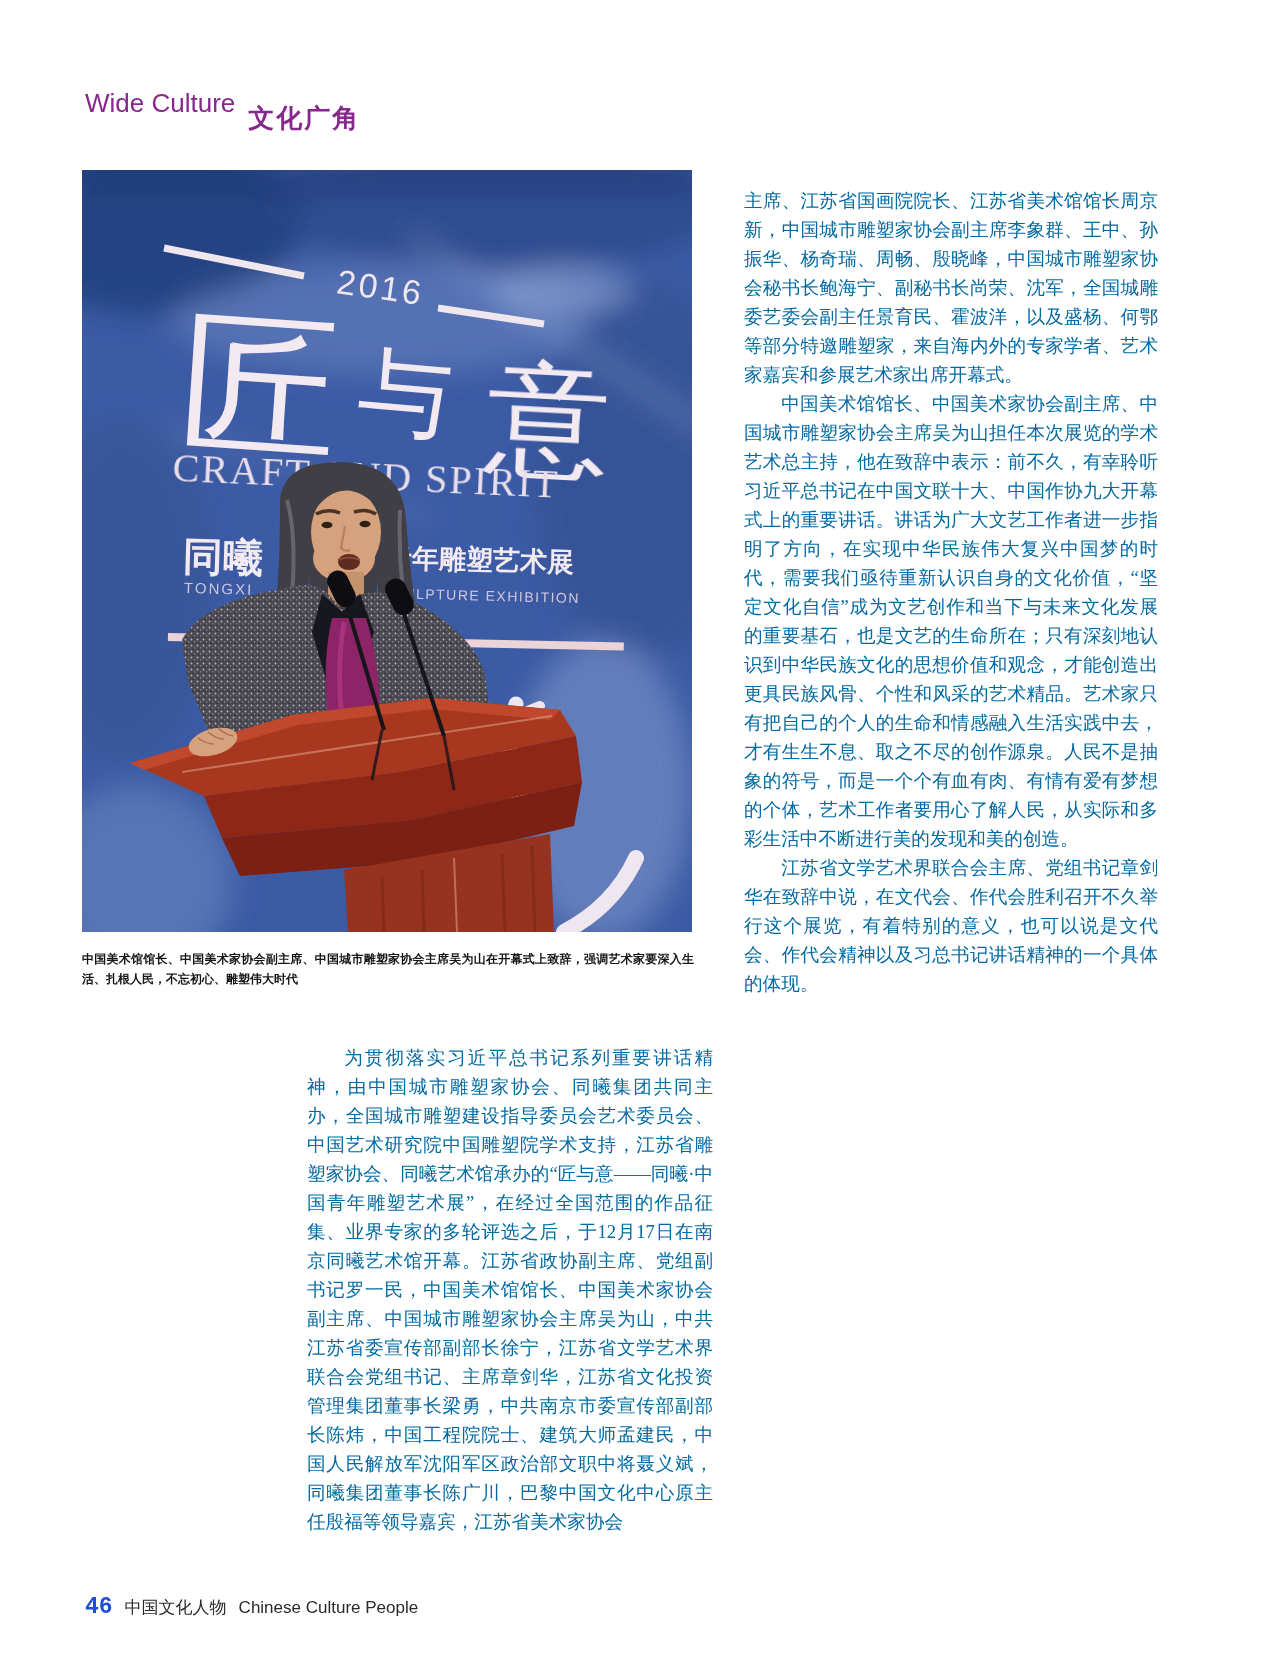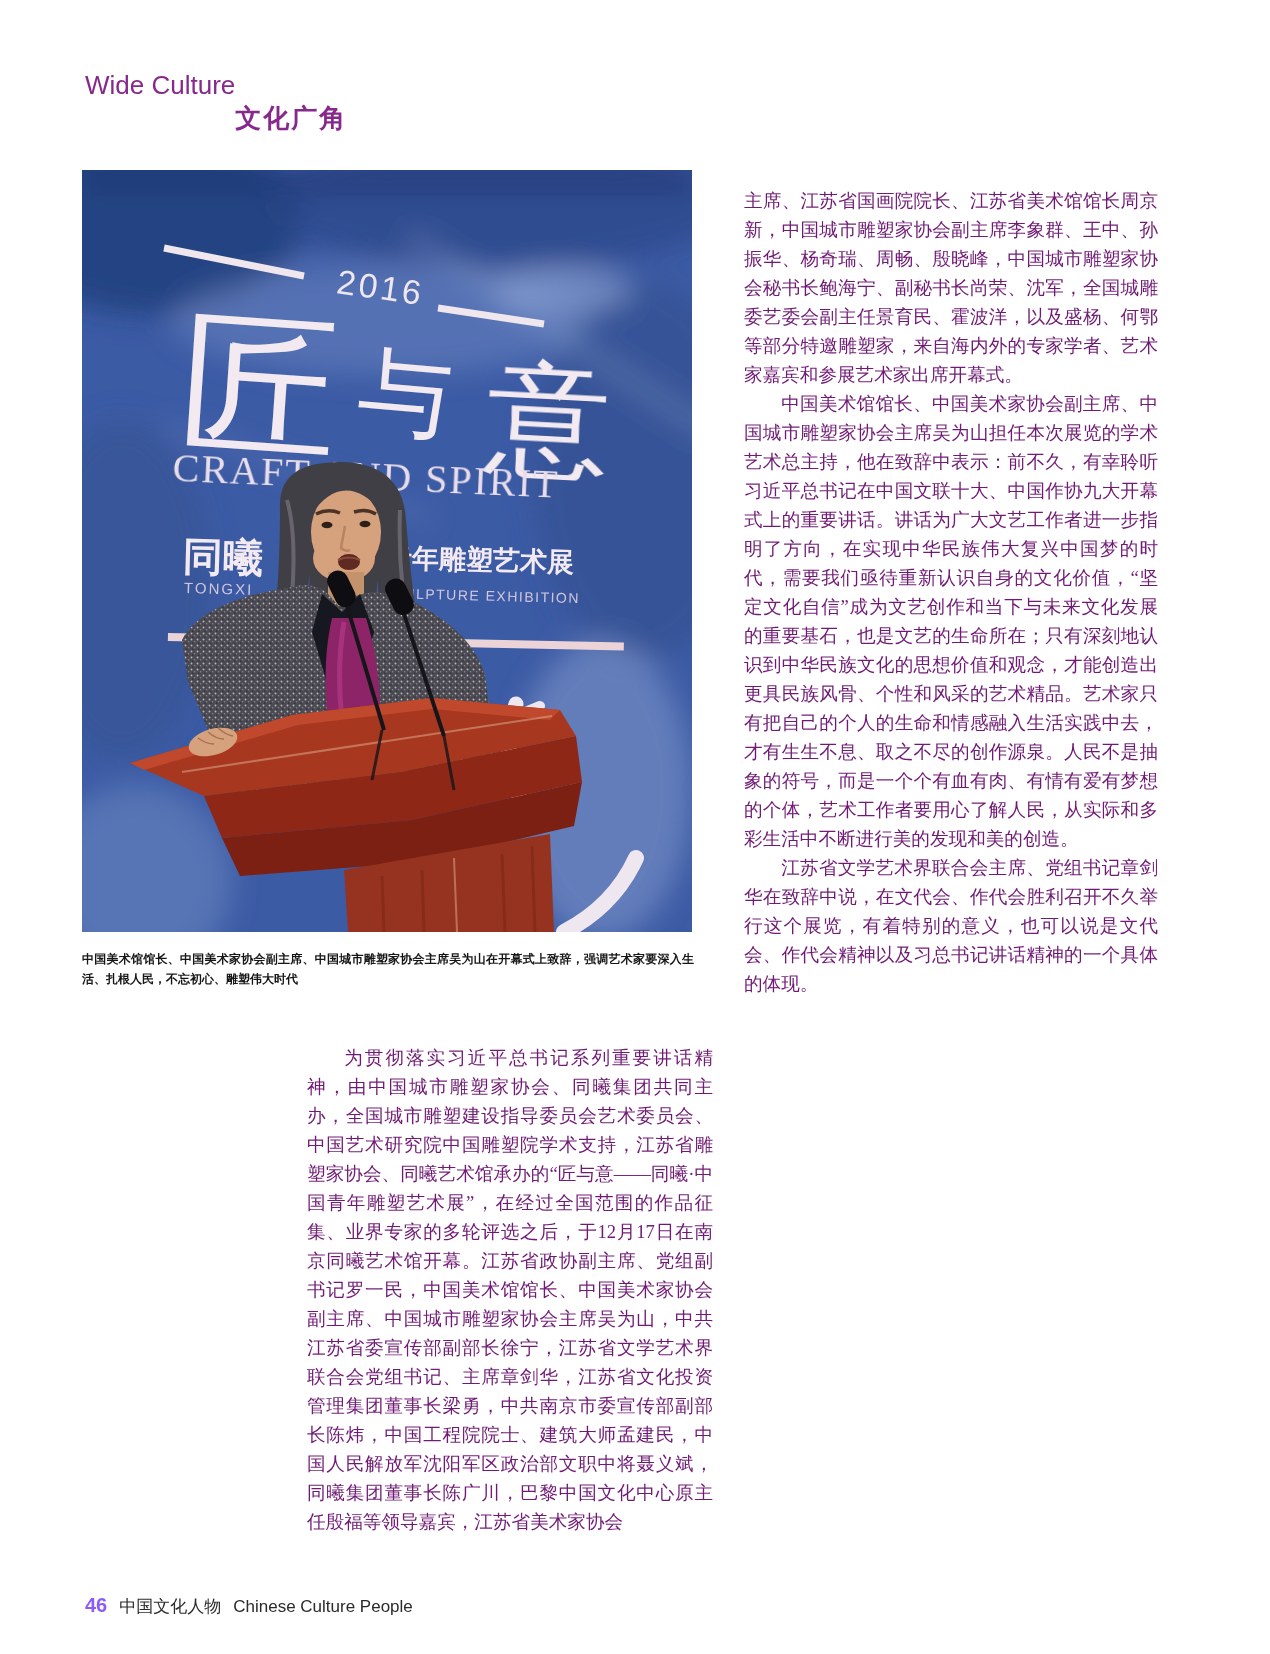--- a/index.html
+++ b/index.html
@@ -5,49 +5,49 @@
   html,body{margin:0;padding:0;background:#e8e8e8;}
   .page{
     position:relative;width:1270px;height:1654px;background:#ffffff;
     margin:0 auto;overflow:hidden;
     font-family:"Liberation Serif","DejaVu Serif",serif;
   }
   
   .sec-header{
     position:absolute;left:85px;top:70px;color:#86288c;
     font-family:"Liberation Sans","DejaVu Sans",sans-serif;
-    font-size:26px;display:flex;align-items:flex-start;white-space:nowrap;
+    font-size:26px;display:flex;align-items:center;gap:13px;white-space:nowrap;
   }
   .sec-header .zh{font-weight:bold;letter-spacing:2px;margin-top:31px;}
   
   .photo{position:absolute;left:82px;top:170px;width:610px;height:762px;margin:0;}
   .photo svg{display:block;width:610px;height:762px;}
   
   .caption{
     position:absolute;left:82px;top:949px;width:612px;margin:0;
     font-family:"Liberation Sans","DejaVu Sans",sans-serif;
     font-weight:bold;font-size:12px;line-height:20px;color:#161616;
     text-align:justify;
   }
   
   .col{
-    position:absolute;color:#701a75;font-size:18.6px;line-height:29px;
+    position:absolute;color:#0369a1;font-size:18.6px;line-height:29px;
     text-align:justify;
   }
   .col p{margin:0;}
   .col p.indent{text-indent:2em;}
   .col-left{left:307px;top:1043px;width:406px;}
   .col-right{left:744px;top:186px;width:414px;}
   
   .page-footer{
     position:absolute;left:85px;top:1594px;color:#2a2a2a;
     font-family:"Liberation Sans","DejaVu Sans",sans-serif;
     display:flex;align-items:baseline;gap:12px;white-space:nowrap;font-size:17px;
   }
-  .page-footer .num{font-weight:bold;font-size:20px;color:#8b5cf6;}
+  .page-footer .num{font-weight:bold;font-size:23px;color:#1d4ed8;font-family:Liberation Mono, monospace;}
 </style>
 </head>
 <body>
 
 <div class="page">
 
   <header class="sec-header">
     <span class="en">Wide Culture</span>
     <span class="zh">文化广角</span>
   </header>

